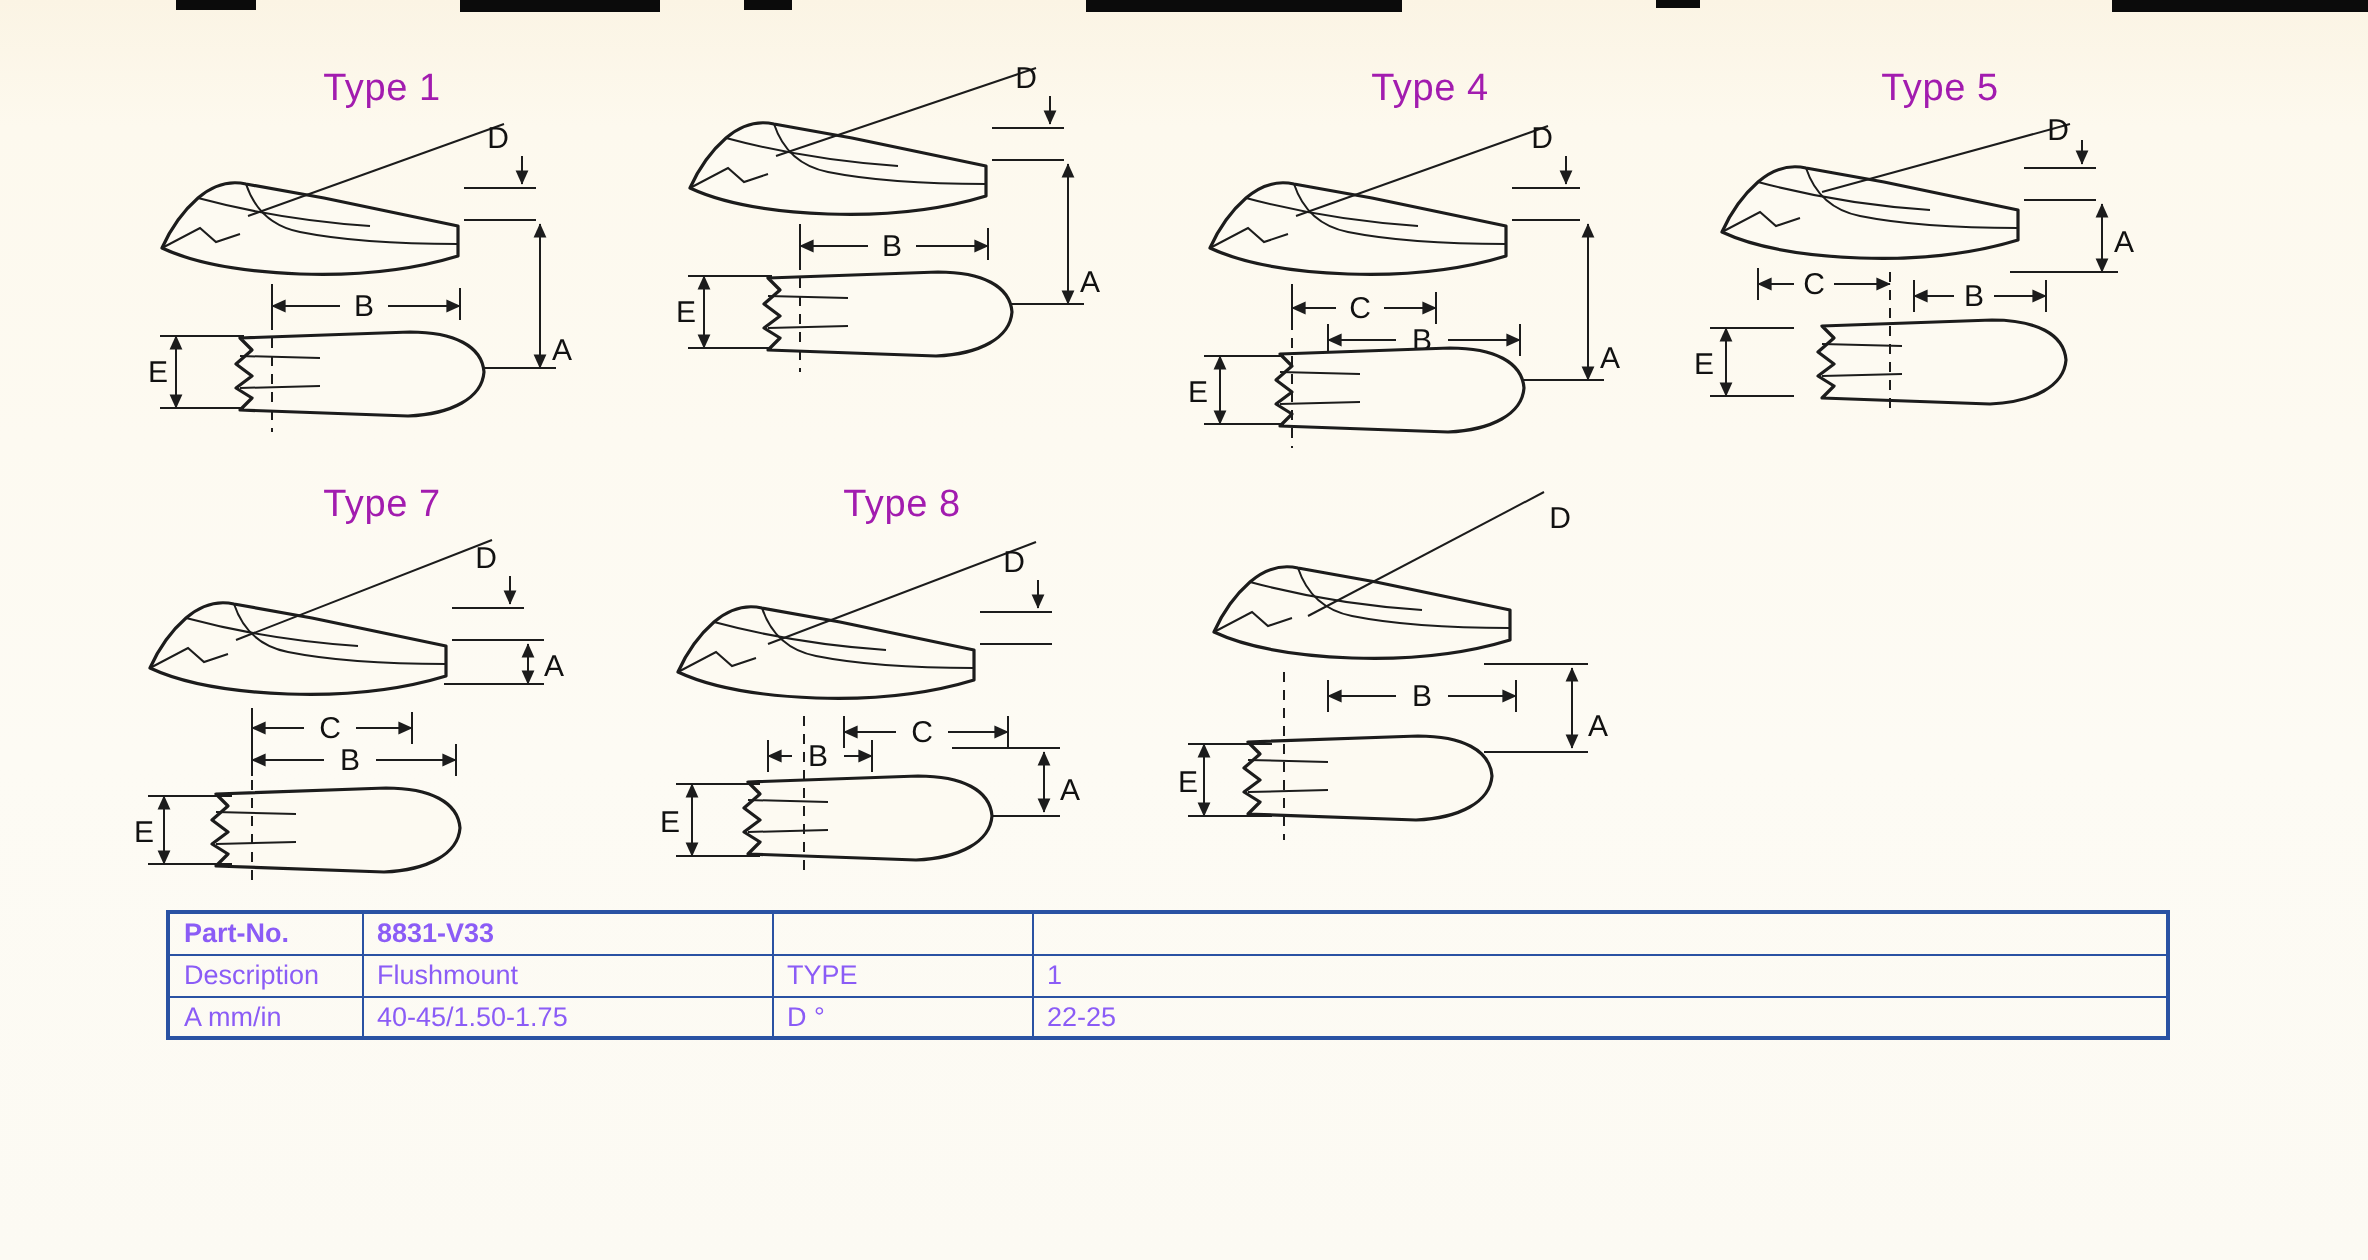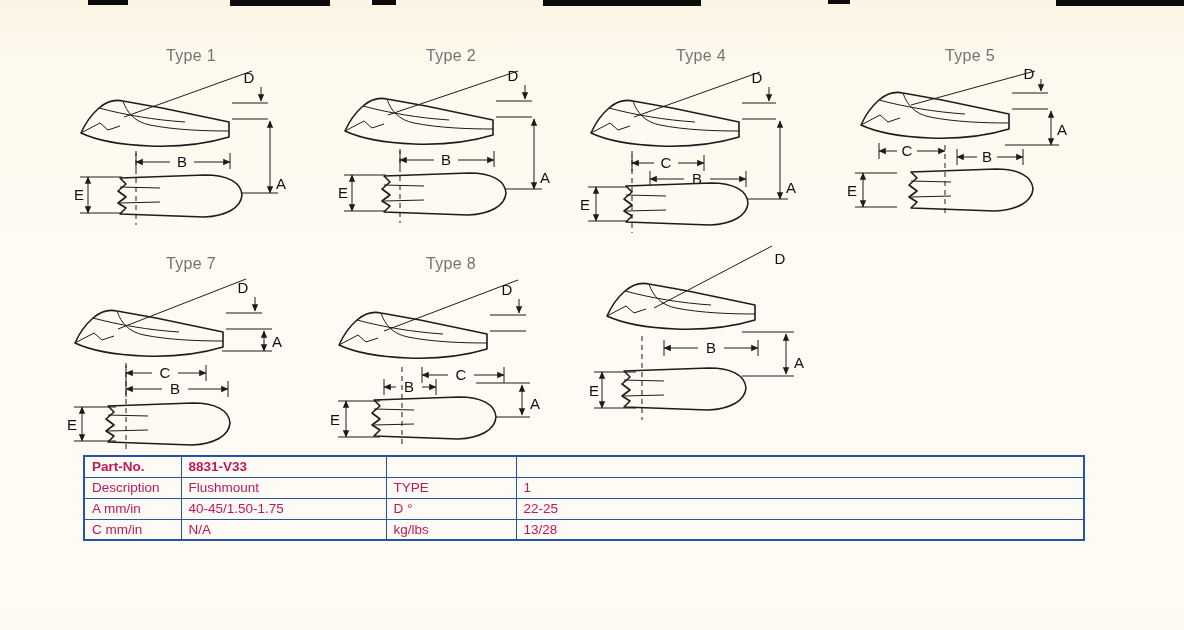--- a/index.html
+++ b/index.html
@@ -5,34 +5,34 @@
   * { box-sizing: border-box; }
   html,body { margin:0; padding:0; }
   body {
     width:1184px; height:630px; position:relative; overflow:hidden;
     background: linear-gradient(180deg,#fbf4e4 0%, #fdf9ee 10%, #fdfbf4 60%, #fcfaf3 100%);
     font-family:"Liberation Sans", sans-serif;
   }
   .artifact { position:absolute; top:0; background:#0b0b0b; }
   .cell { position:absolute; width:250px; text-align:center; z-index:2; }
   .cell.wide { width:260px; }
-  .dtitle { font-size:16px; color:#737373; margin:17px 0 2px 0; letter-spacing:.3px; }
+  .dtitle { font-size:19px; color:#a21caf; margin:4px 0 2px 0; letter-spacing:.3px; }
   .dsvg { display:block; margin:0 auto; }
   .shape { fill:#fdfaf2; stroke:#1c1c1c; stroke-width:1.6; stroke-linejoin:round; }
   .thin  { fill:none; stroke:#1c1c1c; stroke-width:1; }
   .dash  { stroke-dasharray:5 4; }
   .dim   { fill:none; stroke:#1c1c1c; stroke-width:1; }
   .dlab  { font:15px "Liberation Sans", sans-serif; fill:#111; text-anchor:middle; }
   table.spec {
     position:absolute; left:83px; top:455px; width:1002px; z-index:1;
     border-collapse:collapse; border:2px solid #2a52a3;
   }
   table.spec td {
     border:1px solid #2a52a3; height:21px; padding:1px 7px;
-    font-size:13.5px; color:#be185d; text-align:left; vertical-align:middle;
+    font-size:13.5px; color:#8b5cf6; text-align:left; vertical-align:middle;
     white-space:nowrap;
   }
   table.spec tr.head td { font-weight:bold; }
 </style>
 </head>
 <body>
 
 <div class="artifact" style="left:88px;width:40px;height:5px"></div>
 <div class="artifact" style="left:230px;width:100px;height:6px"></div>
 <div class="artifact" style="left:372px;width:24px;height:5px"></div>
@@ -79,21 +79,20 @@
     <use href="#shape-adapter" x="44" y="106"></use>
     <line class="thin dash" x1="70" y1="84" x2="70" y2="158"></line>
     <line class="thin" x1="14" y1="110" x2="56" y2="110"></line>
     <line class="thin" x1="14" y1="146" x2="56" y2="146"></line>
     <line class="dim" x1="22" y1="110" x2="22" y2="146" marker-start="url(#ah)" marker-end="url(#ah)"></line>
     <text class="dlab" x="13" y="133">E</text>
   </svg>
 </div>
 
 <div class="cell" style="left:326px;top:30px">
-  <div class="dtitle">Type 2</div>
   <svg class="dsvg" width="250" height="162" viewBox="0 0 250 162">
     <use href="#shape-tooth" x="18" y="26"></use>
     <line class="thin" x1="62" y1="48" x2="192" y2="4"></line>
     <line class="thin" x1="170" y1="34" x2="206" y2="34"></line>
     <line class="thin" x1="170" y1="50" x2="206" y2="50"></line>
     <line class="dim" x1="199" y1="18" x2="199" y2="32" marker-end="url(#ah)"></line>
     <text class="dlab" x="187" y="14">D</text>
     <line class="dim" x1="208" y1="52" x2="208" y2="122" marker-start="url(#ah)" marker-end="url(#ah)"></line>
     <line class="thin" x1="162" y1="122" x2="216" y2="122"></line>
     <text class="dlab" x="219" y="116">A</text>
@@ -104,21 +103,21 @@
     <text class="dlab" x="120" y="98">B</text>
     <use href="#shape-adapter" x="48" y="104"></use>
     <line class="thin dash" x1="74" y1="82" x2="74" y2="156"></line>
     <line class="thin" x1="18" y1="108" x2="60" y2="108"></line>
     <line class="thin" x1="18" y1="144" x2="60" y2="144"></line>
     <line class="dim" x1="26" y1="108" x2="26" y2="144" marker-start="url(#ah)" marker-end="url(#ah)"></line>
     <text class="dlab" x="17" y="131">E</text>
   </svg>
 </div>
 
-<div class="cell" style="left:576px;top:30px">
+<div class="cell" style="left:590px;top:30px">
   <div class="dtitle">Type 4</div>
   <svg class="dsvg" width="250" height="170" viewBox="0 0 250 170">
     <use href="#shape-tooth" x="14" y="28"></use>
     <line class="thin" x1="58" y1="50" x2="184" y2="5"></line>
     <line class="thin" x1="166" y1="36" x2="200" y2="36"></line>
     <line class="thin" x1="166" y1="52" x2="200" y2="52"></line>
     <line class="dim" x1="193" y1="20" x2="193" y2="34" marker-end="url(#ah)"></line>
     <text class="dlab" x="181" y="16">D</text>
     <line class="thin" x1="56" y1="88" x2="56" y2="104"></line>
     <line class="thin" x1="128" y1="88" x2="128" y2="104"></line>
@@ -277,20 +276,14 @@
       <td>Flushmount</td>
       <td>TYPE</td>
       <td>1</td>
     </tr>
     <tr>
       <td>A mm/in</td>
       <td>40-45/1.50-1.75</td>
       <td>D °</td>
       <td>22-25</td>
     </tr>
-    <tr>
-      <td>C mm/in</td>
-      <td>N/A</td>
-      <td>kg/lbs</td>
-      <td>13/28</td>
-    </tr>
   </tbody>
 </table>
 
 </body></html>

